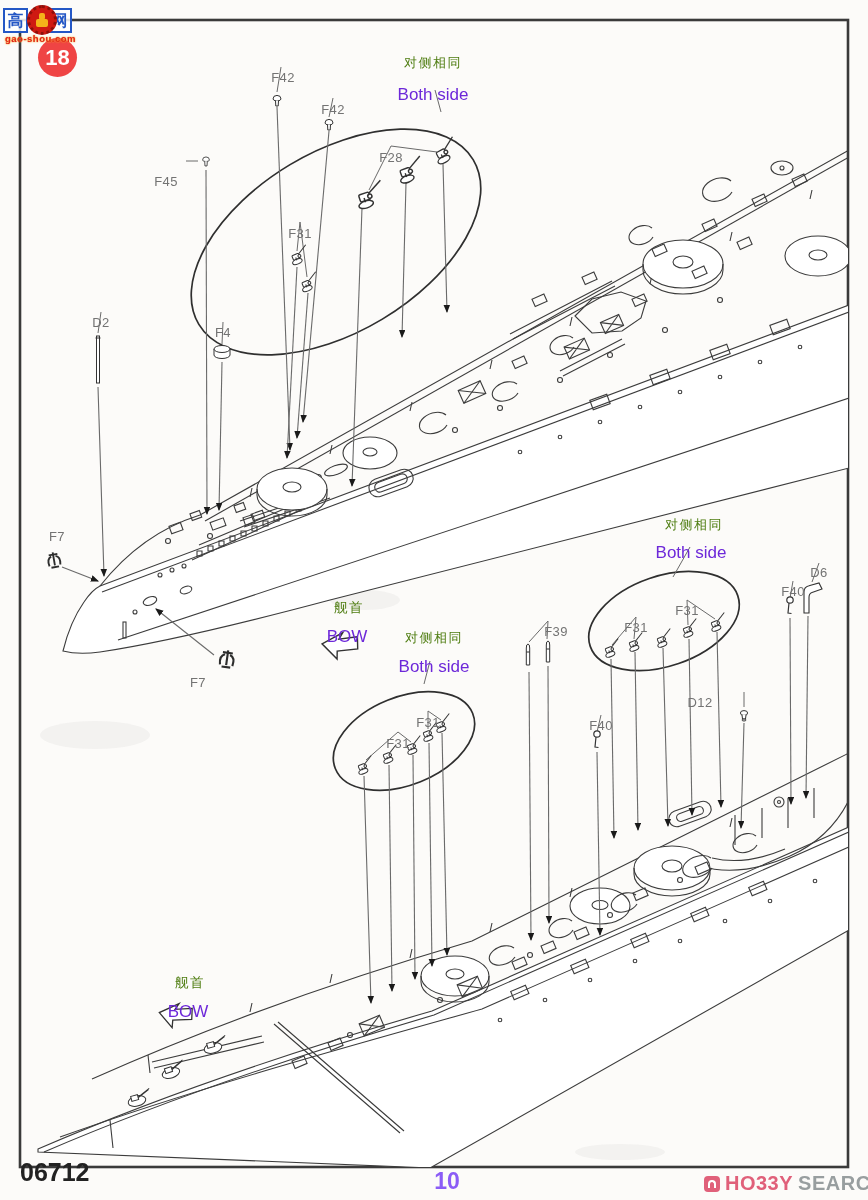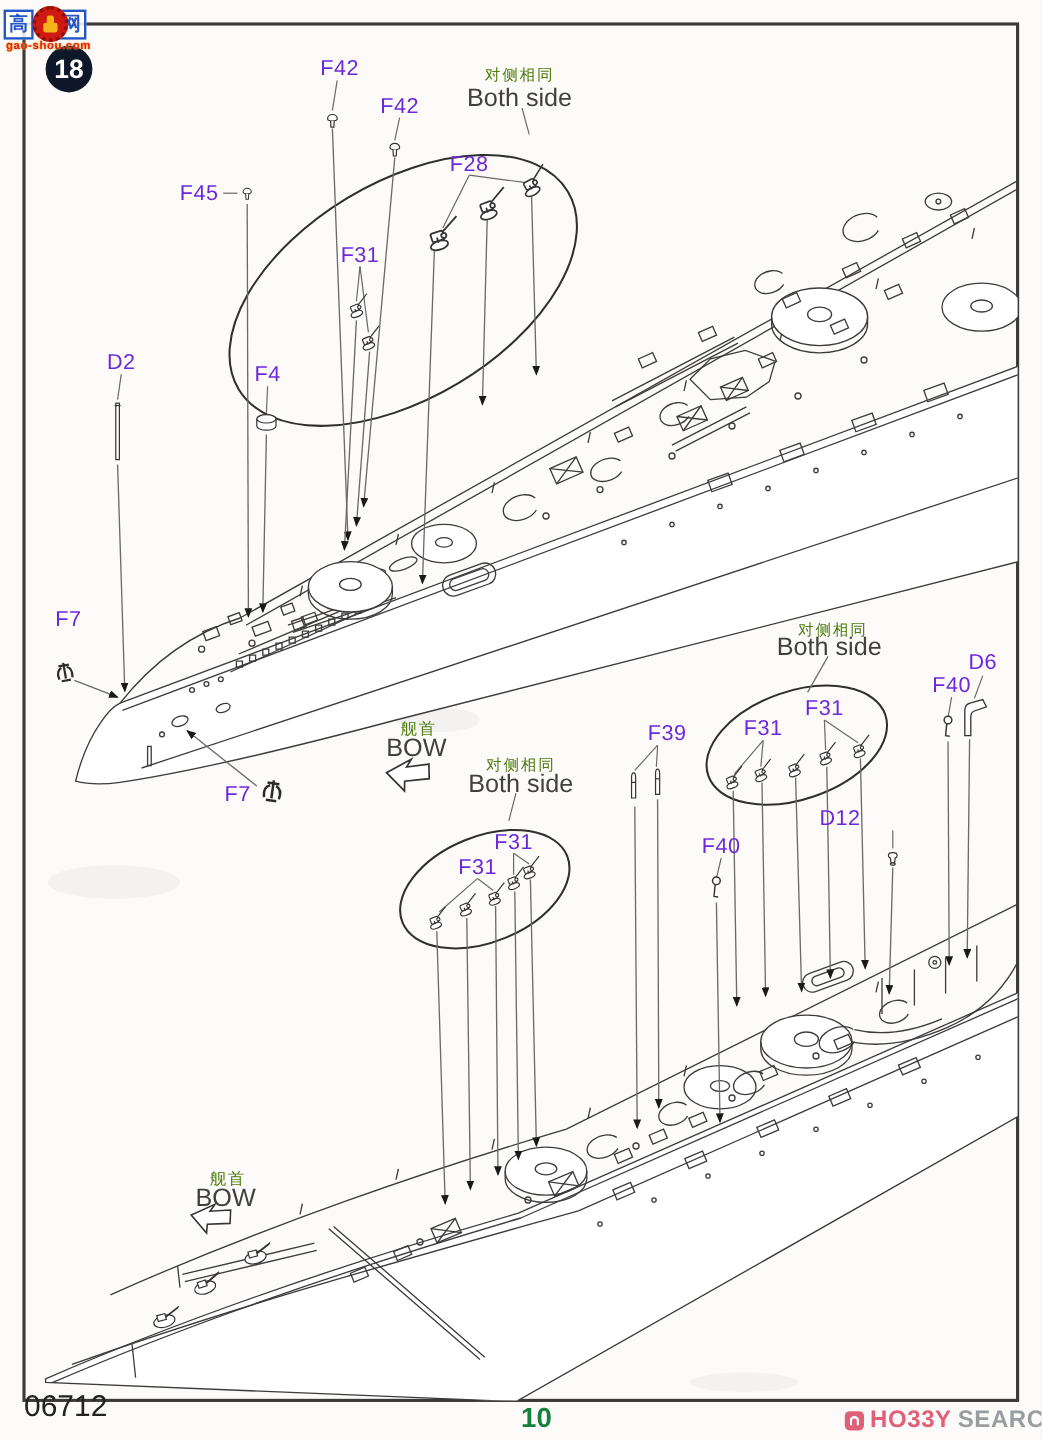--- a/index.html
+++ b/index.html
@@ -1,43 +1,43 @@
 <!DOCTYPE html>
 <html><head>
 <meta charset="utf-8">
 <style>
   html,body{margin:0;padding:0;background:#e8e6e2;}
   #page{position:relative;width:868px;height:1200px;background:#fcfbf9;overflow:hidden;
         font-family:"Liberation Sans",sans-serif;color:#1f1f1f;}
   svg{position:absolute;left:0;top:0;}
   .lab{position:absolute;transform:translate(-50%,-50%);white-space:nowrap;
-       font-size:18px;letter-spacing:.4px;color:#6d28d9;}
+       font-size:13px;letter-spacing:.4px;color:#737373;margin-top:20px;}
   .cnote{position:absolute;transform:translate(-50%,-50%);white-space:nowrap;
        font-size:13px;letter-spacing:1.5px;color:#4d7c0f;}
   .enote{position:absolute;transform:translate(-50%,-50%);white-space:nowrap;
-       font-size:21px;color:#404040;}
+       font-size:17px;color:#6d28d9;margin-top:13px;}
   .step{position:absolute;left:38px;top:38px;width:39px;height:39px;border-radius:50%;
-        background:#0f172a;color:#fff;font-size:22px;font-weight:bold;
+        background:#ef4444;color:#fff;font-size:22px;font-weight:bold;
         display:flex;align-items:center;justify-content:center;}
   
   .wm{position:absolute;left:3px;top:5px;width:110px;height:40px;z-index:5;}
   .wm .box{position:absolute;top:3px;width:21px;height:21px;border:2.5px solid #2457c5;
            color:#2457c5;font-weight:bold;font-size:16px;line-height:21px;text-align:center;background:rgba(255,255,255,.85);}
   .wm .site{position:absolute;left:2px;top:28px;font-size:9.5px;font-weight:bold;color:#e02020;
             letter-spacing:.5px;text-shadow:0 0 1px #f9a825,0 0 2px #f9a825;}
   .gear{position:absolute;left:24px;top:0;width:30px;height:30px;border-radius:50%;
         background:#cf1a12;border:3px dotted #8e0f0a;box-sizing:border-box;
         display:flex;align-items:center;justify-content:center;}
   .thumb{width:12px;height:14px;position:relative;}
   .thumb:before{content:"";position:absolute;left:3px;top:0;width:6px;height:7px;background:#f5b31a;border-radius:2px;}
   .thumb:after{content:"";position:absolute;left:0;top:6px;width:12px;height:8px;background:#f5b31a;border-radius:2px;}
   
-  .kit{position:absolute;left:20px;top:1158px;font-size:25px;font-weight:normal;color:#222;}
+  .kit{position:absolute;left:20px;top:1158px;font-size:25px;font-weight:bold;color:#222;}
   .pageno{position:absolute;left:447px;top:1168px;transform:translateX(-50%);
-          font-size:23px;font-weight:bold;color:#15803d;}
+          font-size:23px;font-weight:bold;color:#8b5cf6;}
   .brand{position:absolute;left:704px;top:1172px;display:flex;align-items:center;gap:5px;}
   .brand .bicon{width:16px;height:16px;background:#e0607a;border-radius:4px;position:relative;}
   .brand .bicon:after{content:"";position:absolute;left:4px;top:4px;width:8px;height:8px;
         border:2px solid #fff;border-bottom:none;border-radius:4px 4px 0 0;box-sizing:border-box;}
   .brand .hobby{font-size:20px;font-weight:bold;color:#e0607a;letter-spacing:.5px;}
   .brand .search{font-size:20px;font-weight:bold;color:#989e9f;letter-spacing:.5px;}
 </style>
 </head>
 <body>
 

